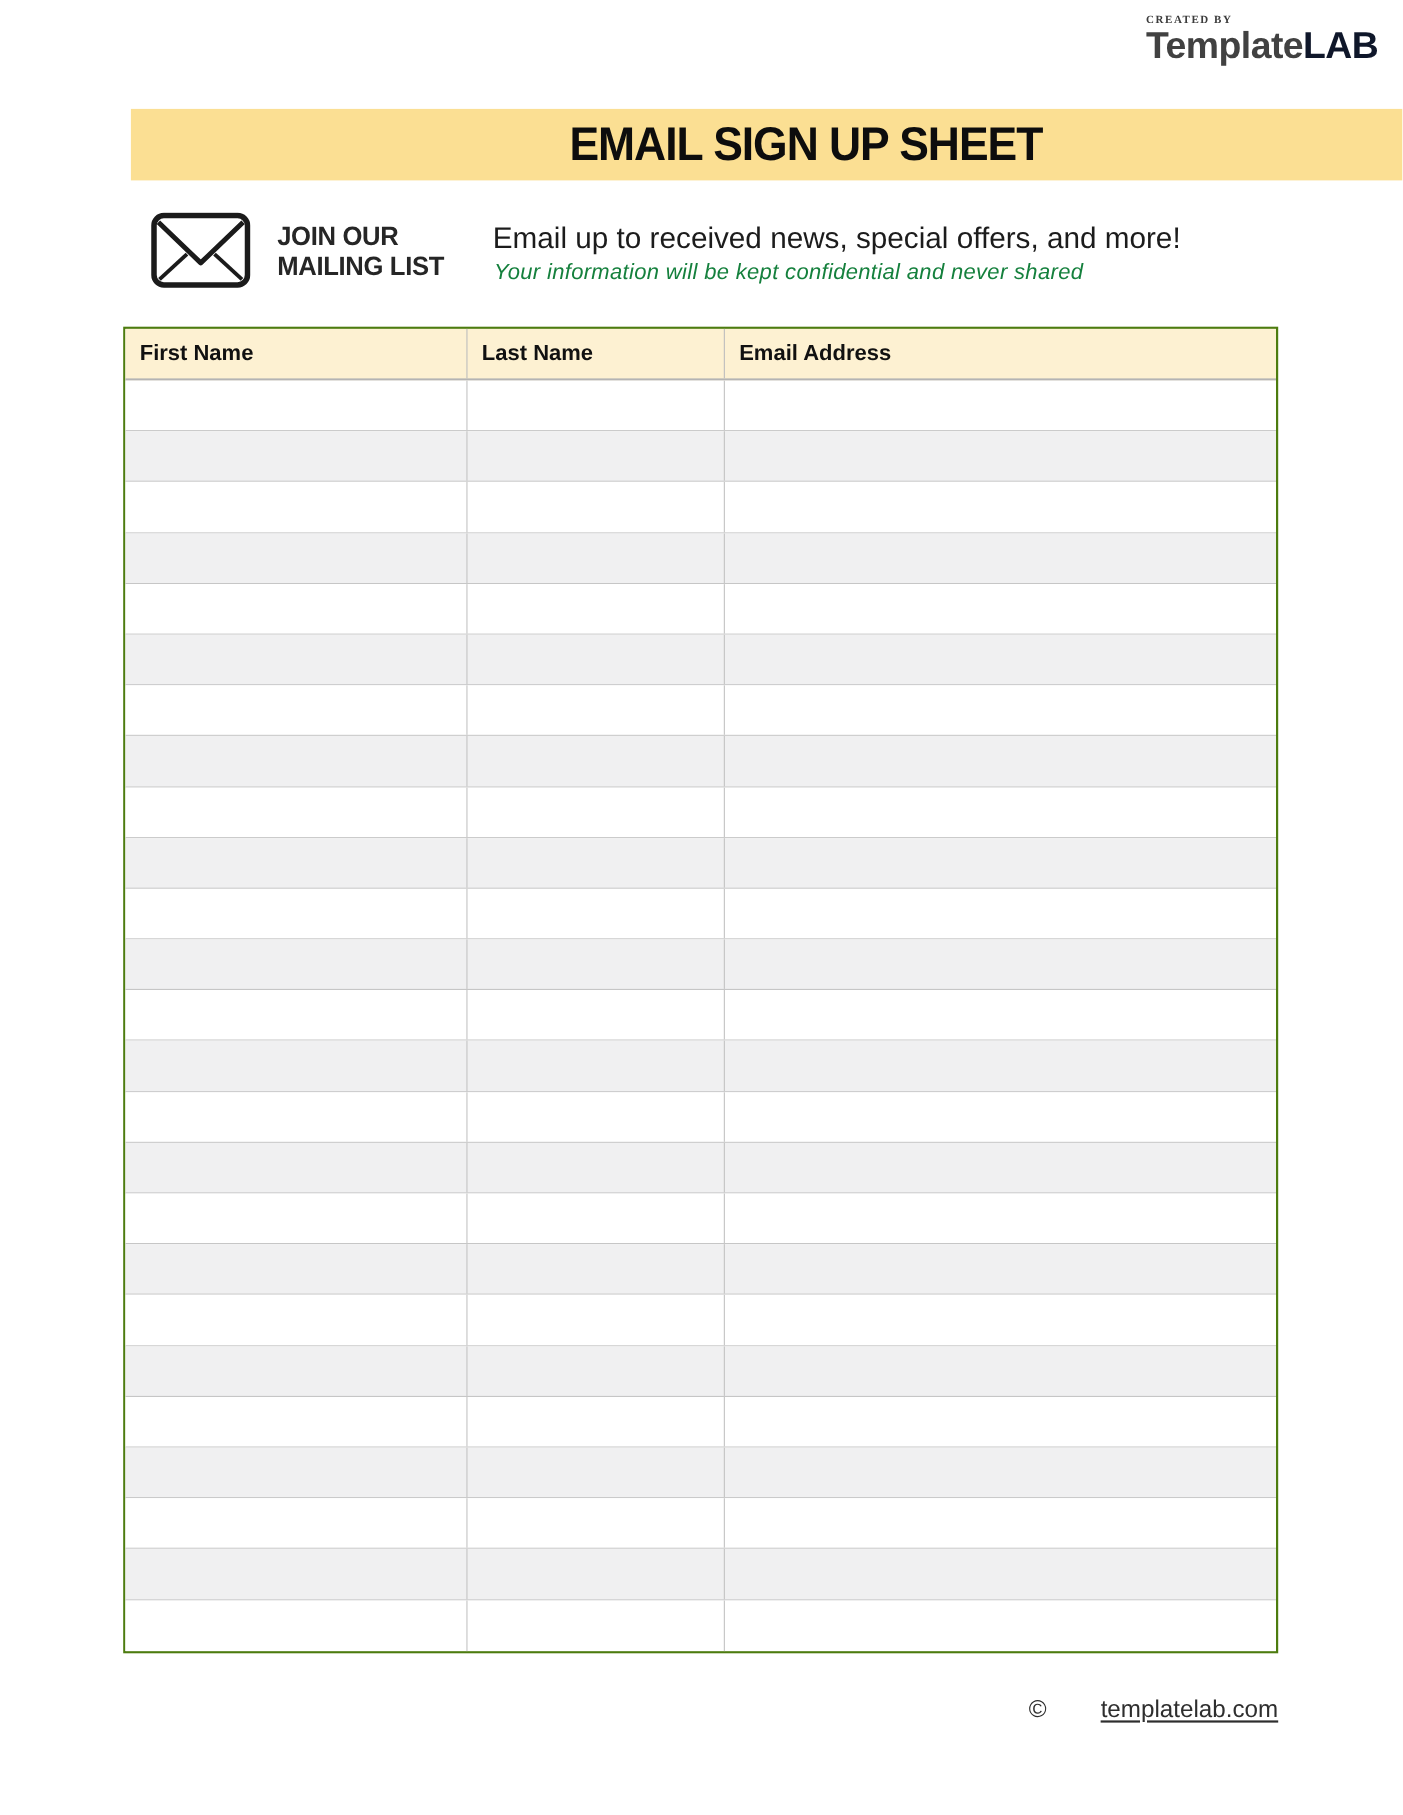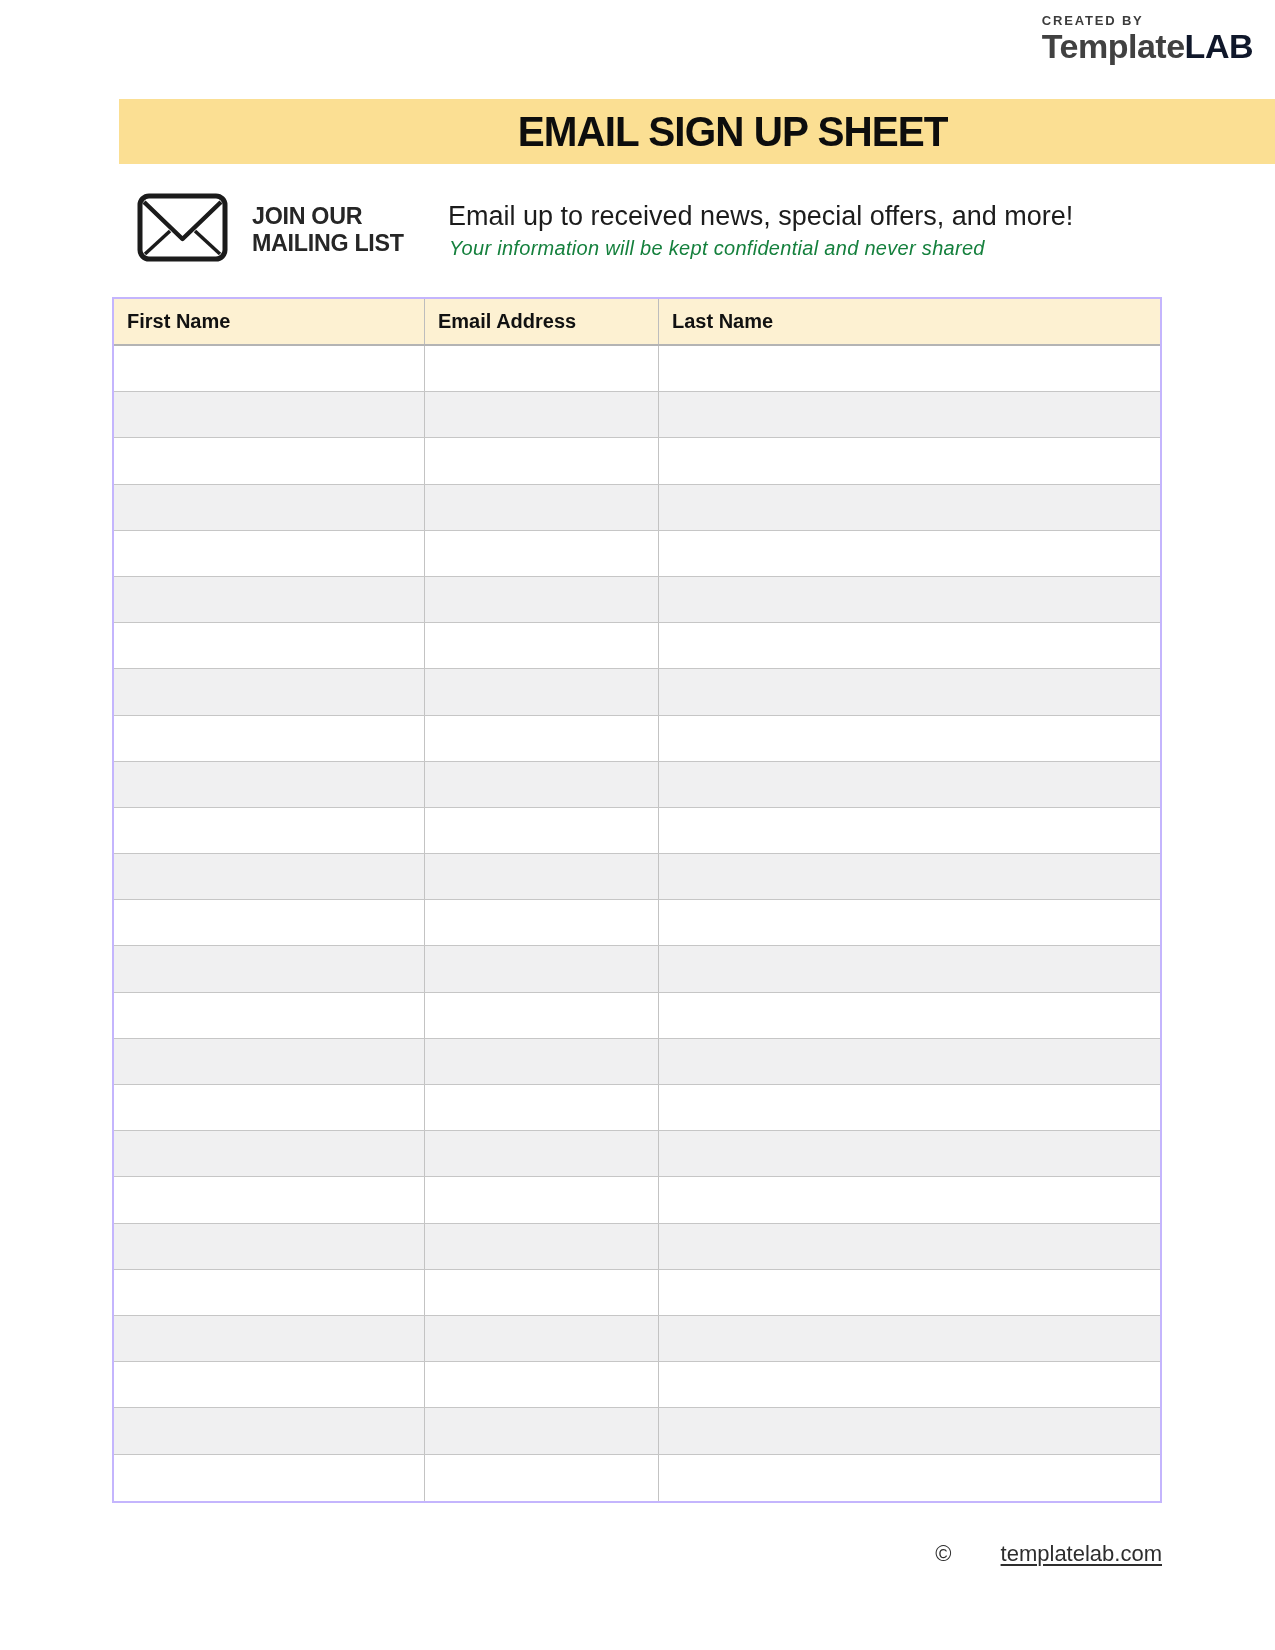--- a/index.html
+++ b/index.html
@@ -15,25 +15,26 @@
 
   
   .logo {
     position: absolute;
     top: 13px;
     right: 22px;
     text-align: left;
   }
   .created-by {
     display: block;
-    font-size: 13px;
+    font-size: 10px;
     font-weight: bold;
     letter-spacing: 0.14em;
     color: #3c3c3c;
     margin-bottom: 1px;
+    font-family: Liberation Serif, serif;
   }
   .brand {
     font-size: 34px;
     font-weight: bold;
     line-height: 1;
     letter-spacing: -0.5px;
     color: #414141;
     white-space: nowrap;
   }
   .brand .lab { color: #c8232a; }
@@ -96,21 +97,21 @@
     color: #15803d;
     white-space: nowrap;
   }
 
   
   .signup-table {
     position: absolute;
     left: 112px;
     top: 297px;
     width: 1050px;
-    border: 2px solid #c4b5fd;
+    border: 2px solid #4d7c0f;
     background: #ffffff;
   }
   .thead, .row {
     display: grid;
     grid-template-columns: 311px 234px 1fr;
   }
   .thead {
     height: 47px;
     background: #fdf1d2;
     border-bottom: 2px solid #b4b4b4;
@@ -179,22 +180,22 @@
     <div>JOIN OUR</div>
     <div>MAILING LIST</div>
   </div>
 
   <div class="headline">Email up to received news, special offers, and more!</div>
   <div class="subline">Your information will be kept confidential and never shared</div>
 
   <div class="signup-table">
     <div class="thead" style="background: rgb(253, 241, 210);">
       <div class="th">First Name</div>
+      <div class="th">Last Name</div>
       <div class="th">Email Address</div>
-      <div class="th">Last Name</div>
     </div>
     <div>
         <div class="row">
           <div class="cell"></div>
           <div class="cell"></div>
           <div class="cell"></div>
         </div>
         <div class="row alt" style="background: rgb(240, 240, 241);">
           <div class="cell"></div>
           <div class="cell"></div>

